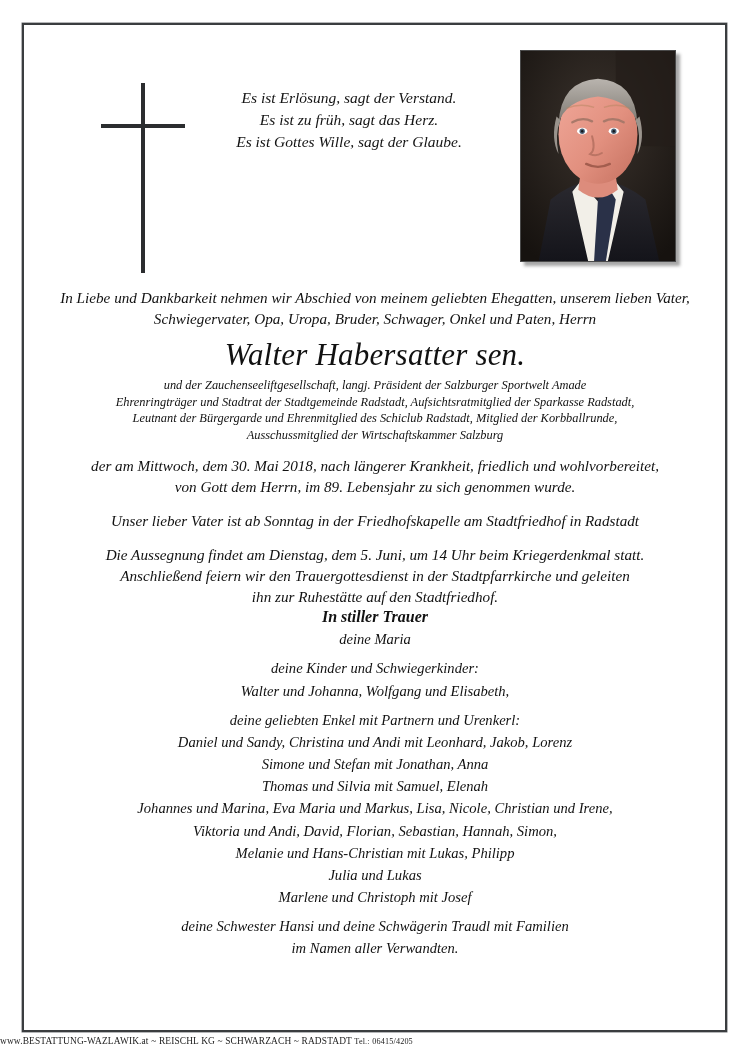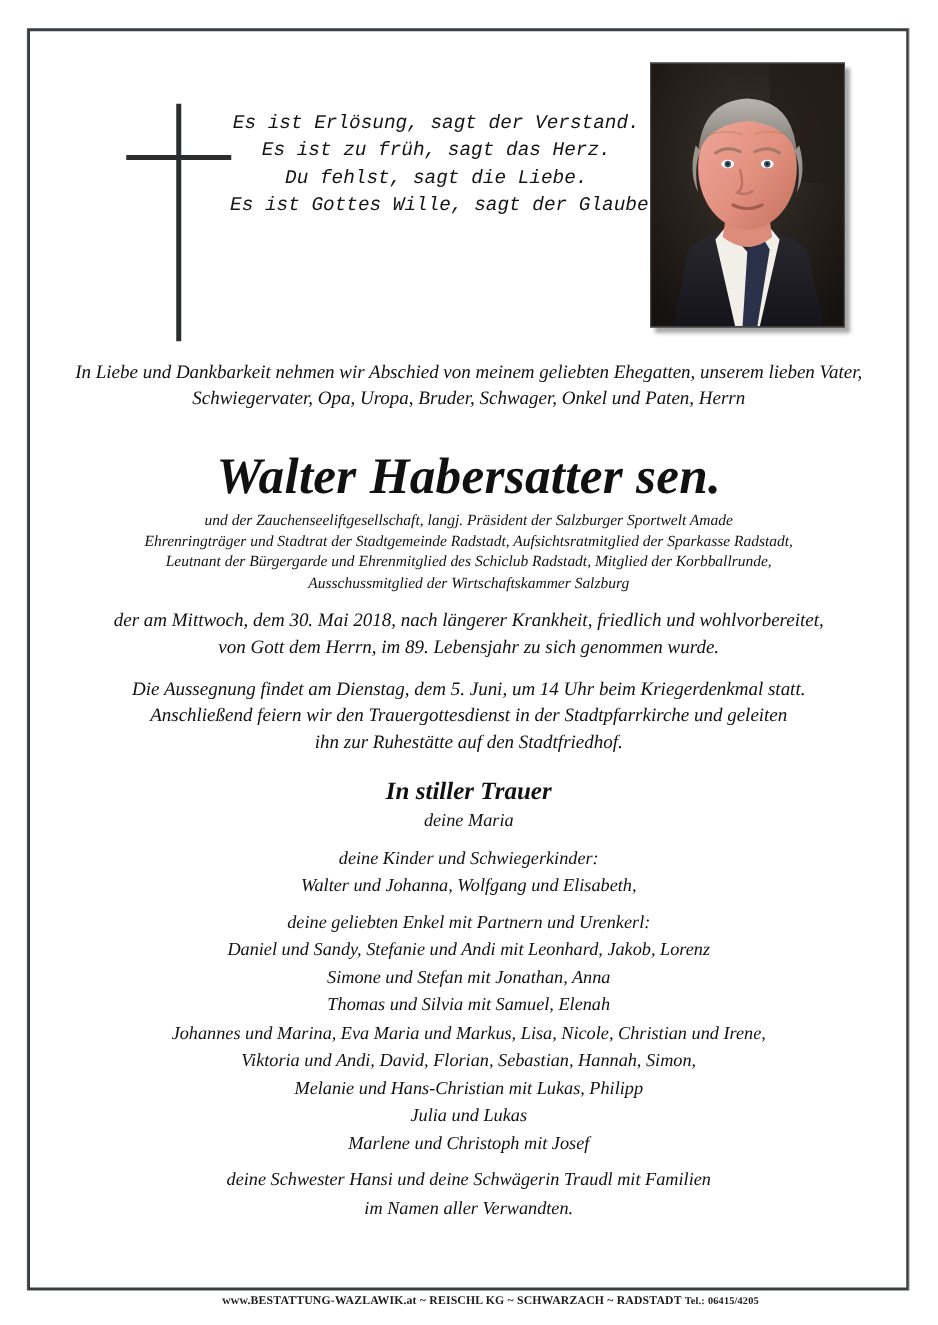--- a/index.html
+++ b/index.html
@@ -72,21 +72,21 @@
     position: absolute;
     left: 160px;
     top: 62px;
     width: 330px;
     text-align: center;
     font-style: italic;
     font-size: 15.5px;
     line-height: 1.42;
     color: #141414;
   }
-  .poem div { white-space: nowrap; font-family: Liberation Mono, monospace; }
+  .poem div { white-space: nowrap; }
 
   .photo {
     position: absolute;
     left: 496px;
     top: 25px;
     width: 156px;
     height: 212px;
     box-sizing: border-box;
     border: 1px solid #4a4a4a;
     background: #2a2522;
@@ -106,94 +106,91 @@
 
   .intro {
     font-style: italic;
     font-size: 15.2px;
     line-height: 1.38;
     margin: 0 14px;
   }
 
   .name {
     font-style: italic;
-    font-size: 41px;
+    font-size: 31px;
     line-height: 1.08;
-    margin-top: 28px;
+    margin-top: 8px;
     margin-bottom: 6px;
     letter-spacing: 0.2px;
     white-space: nowrap;
-    font-weight: bold;
   }
 
   .bio {
     font-style: italic;
     font-size: 12.4px;
     line-height: 1.33;
   }
   .bio div { white-space: nowrap; }
 
   .para {
     font-style: italic;
     font-size: 15.2px;
     line-height: 1.37;
     margin-top: 13px;
   }
   .para div { white-space: nowrap; }
 
   .mourn-title {
     font-style: italic;
     font-weight: bold;
-    font-size: 20px;
-    margin-top: 16px;
+    font-size: 16px;
+    margin-top: 0;
     line-height: 1.3;
   }
 
   .mourn {
     font-style: italic;
     font-size: 14.6px;
     line-height: 1.52;
   }
   .mourn div { white-space: nowrap; }
   .mourn .gap { height: 7px; }
 
   
   .footer {
     position: absolute;
     left: 0;
     top: 1036px;
     width: 607px;
-    text-align: right;
+    text-align: left;
     font-family: "Liberation Serif", "DejaVu Serif", serif;
     font-size: 9.4px;
     color: #1b1b1b;
     letter-spacing: 0.15px;
     white-space: nowrap;
-    font-weight: bold;
   }
   .footer .tel { font-size: 8.2px; }
 </style>
 </head>
 <body>
 
 <div class="page">
 
   <div class="frame"></div>
 
   <div class="header">
 
     <div class="cross-wrap">
       <div class="cross-v"></div>
       <div class="cross-h"></div>
     </div>
 
     <div class="poem">
       <div>Es ist Erlösung, sagt der Verstand.</div>
       <div>Es ist zu früh, sagt das Herz.</div>
-      <div>Du fehlst, sagt die Liebe.</div>
       <div>Es ist Gottes Wille, sagt der Glaube.</div>
     </div>
 
     <div class="photo">
       <svg viewBox="0 0 156 212" preserveAspectRatio="none">
         <defs>
           <radialGradient id="bg" cx="50%" cy="35%" r="75%">
             <stop offset="0%" stop-color="#3a322c"></stop>
             <stop offset="100%" stop-color="#16120f"></stop>
           </radialGradient>
@@ -250,38 +247,39 @@
       <div>Leutnant der Bürgergarde und Ehrenmitglied des Schiclub Radstadt, Mitglied der Korbballrunde,</div>
       <div>Ausschussmitglied der Wirtschaftskammer Salzburg</div>
     </div>
 
     <div class="para">
       <div>der am Mittwoch, dem 30. Mai 2018, nach längerer Krankheit, friedlich und wohlvorbereitet,</div>
       <div>von Gott dem Herrn, im 89. Lebensjahr zu sich genommen wurde.</div>
     </div>
 
     <div class="para">
+      <div>Unser lieber Vater ist ab Sonntag in der Friedhofskapelle am Stadtfriedhof in Radstadt</div>
     </div>
 
     <div class="para">
       <div>Die Aussegnung findet am Dienstag, dem 5. Juni, um 14 Uhr beim Kriegerdenkmal statt.</div>
       <div>Anschließend feiern wir den Trauergottesdienst in der Stadtpfarrkirche und geleiten</div>
       <div>ihn zur Ruhestätte auf den Stadtfriedhof.</div>
     </div>
 
     <div class="mourn-title">In stiller Trauer</div>
 
     <div class="mourn">
       <div>deine Maria</div>
       <div class="gap"></div>
       <div>deine Kinder und Schwiegerkinder:</div>
       <div>Walter und Johanna, Wolfgang und Elisabeth,</div>
       <div class="gap"></div>
       <div>deine geliebten Enkel mit Partnern und Urenkerl:</div>
-      <div>Daniel und Sandy, Stefanie und Andi mit Leonhard, Jakob, Lorenz</div>
+      <div>Daniel und Sandy, Christina und Andi mit Leonhard, Jakob, Lorenz</div>
       <div>Simone und Stefan mit Jonathan, Anna</div>
       <div>Thomas und Silvia mit Samuel, Elenah</div>
       <div>Johannes und Marina, Eva Maria und Markus, Lisa, Nicole, Christian und Irene,</div>
       <div>Viktoria und Andi, David, Florian, Sebastian, Hannah, Simon,</div>
       <div>Melanie und Hans-Christian mit Lukas, Philipp</div>
       <div>Julia und Lukas</div>
       <div>Marlene und Christoph mit Josef</div>
       <div class="gap"></div>
       <div>deine Schwester Hansi und deine Schwägerin Traudl mit Familien</div>
       <div>im Namen aller Verwandten.</div>

